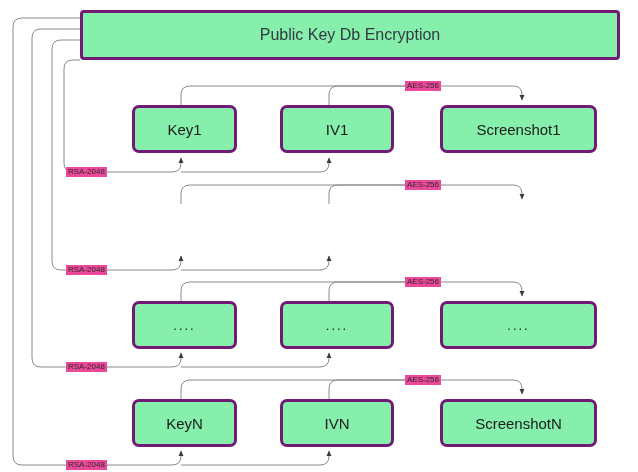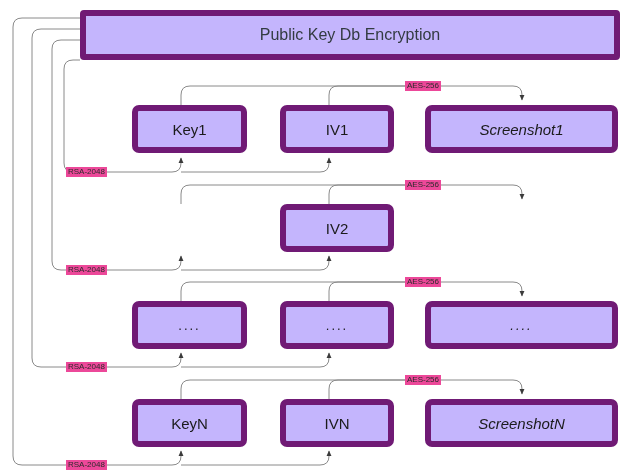--- a/index.html
+++ b/index.html
@@ -20,57 +20,56 @@
   #wires {
     position: absolute;
     left: 0;
     top: 0;
     width: 638px;
     height: 472px;
     pointer-events: none;
   }
   .node {
     position: absolute;
-    background: #c4b5fd;
-    border: 6px solid #701a75;
+    background: #86efac;
+    border: 3px solid #701a75;
     border-radius: 7px;
     display: flex;
     align-items: center;
     justify-content: center;
     color: #1b1b1b;
     box-sizing: border-box;
     white-space: nowrap;
   }
   .node.header {
     left: 80px;
     top: 10px;
     width: 540px;
     height: 50px;
     font-size: 16px;
     border-radius: 4px;
     color: #333b42;
   }
   .node.key {
     left: 132px;
-    width: 115px;
+    width: 105px;
     height: 48px;
     font-size: 15px;
   }
   .node.iv {
     left: 280px;
     width: 114px;
     height: 48px;
     font-size: 15px;
   }
   .node.shot {
-    left: 425px;
-    width: 193px;
+    left: 440px;
+    width: 157px;
     height: 48px;
     font-size: 15px;
-    font-style: italic;
   }
   .node.dots {
     font-size: 13px;
     letter-spacing: 2px;
   }
   .r1 { top: 105px; }
   .r2 { top: 204px; }
   .r3 { top: 301px; }
   .r4 { top: 399px; }
 
@@ -130,21 +129,20 @@
       <path d="M329,399 L329,389 Q329,380 338,380 L405,380"></path>
     </g>
   </svg>
 
   <div class="node header">Public Key Db Encryption</div>
 
   <div class="node key r1">Key1</div>
   <div class="node iv r1">IV1</div>
   <div class="node shot r1">Screenshot1</div>
 
-  <div class="node iv r2">IV2</div>
 
   <div class="node key r3 dots">....</div>
   <div class="node iv r3 dots">....</div>
   <div class="node shot r3 dots">....</div>
 
   <div class="node key r4">KeyN</div>
   <div class="node iv r4">IVN</div>
   <div class="node shot r4">ScreenshotN</div>
 
   <div class="edge-label aes-lbl" style="top:81px;">AES-256</div>

